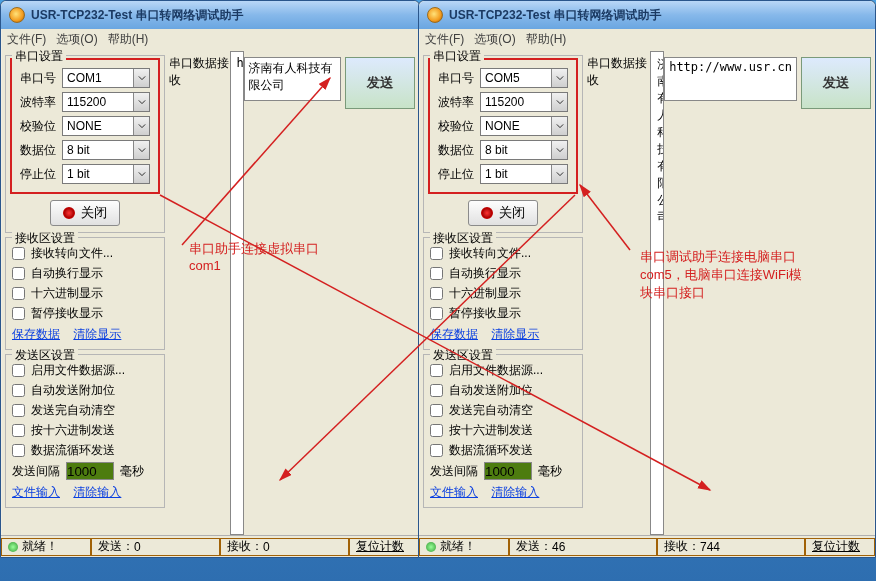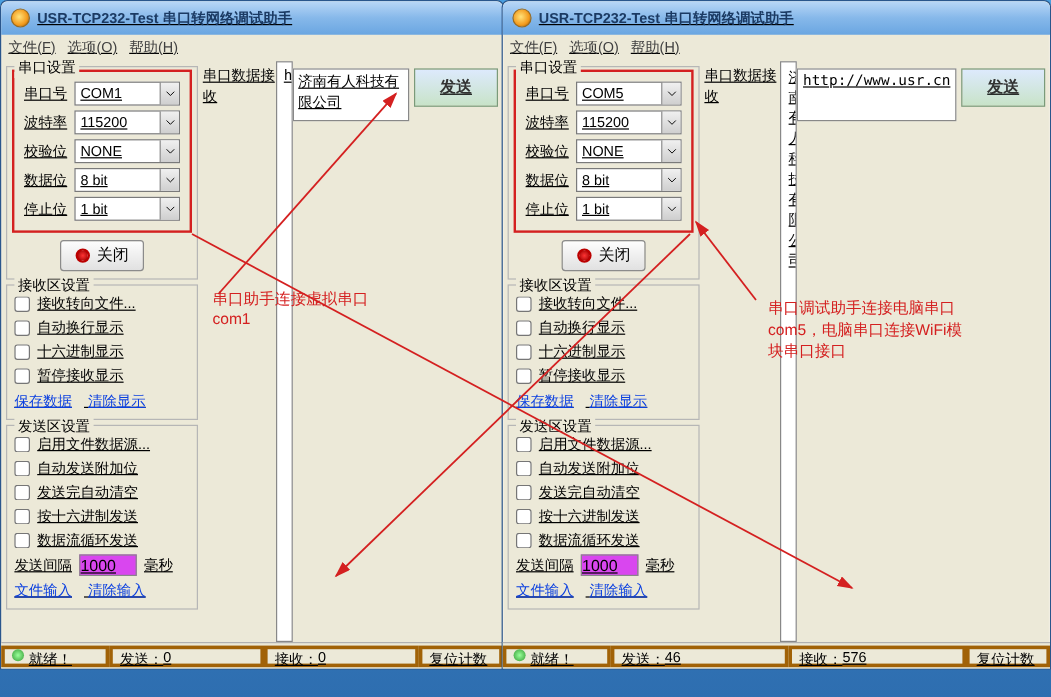--- a/index.html
+++ b/index.html
@@ -14,21 +14,20 @@
     overflow: hidden;
   }
   .window {
     position: absolute;
     background: #ece9d8;
     border: 1px solid #2a568c;
     border-radius: 6px 6px 0 0;
     box-shadow: 0 0 0 1px rgba(255,255,255,.25) inset;
     display: flex;
     flex-direction: column;
-    text-decoration: underline;
   }
   .win-left  { left: 0;   top: 0; width: 420px; height: 558px; }
   .win-right { left: 418px; top: 0; width: 458px; height: 558px; }
 
   .titlebar {
     height: 28px;
     background: linear-gradient(180deg,#b9d7f7 0%, #86b8ea 50%, #6aa6e1 100%);
     display: flex;
     align-items: center;
     padding: 0 8px;
@@ -66,30 +65,30 @@
          border: 1px solid #8b8b8b; background: linear-gradient(180deg,#fdfdfd,#e1e1e1);
          padding: 11px 12px; height: 26px; border-radius: 3px; cursor: pointer;}
   .rec-dot { width: 12px; height: 12px; border-radius: 50%; border: 2px solid #b00; background: radial-gradient(circle,#f33,#900);}
   .close-btn-row { text-align: center; margin-top: 2px;}
 
   .chkrow { display: flex; align-items: center; gap: 6px; margin: 3px 0; }
   .chkrow input { margin: 0; }
   .links { margin-top: 4px; }
   .links a { color: #0a3fe0; text-decoration: underline; margin-right: 10px; cursor: pointer; }
 
-  .spin { width: 48px; border: 1px solid #888; height: 18px; padding: 0 0; background: #d946ef; }
+  .spin { width: 48px; border: 1px solid #888; height: 18px; padding: 0 0; background: #4d7c0f; }
 
   .rx-title { margin: 4px 0 2px 0; }
   .rx-area  { flex: 1; border: 1px solid #888; background: #fff; padding: 4px 6px; overflow: hidden; font-family: SimSun, monospace; font-size: 12px; color: #000; }
   .tx-row { display: flex; gap: 4px; margin-top: 6px; }
   .tx-area { flex: 1; border: 1px solid #888; background: #fff; height: 44px; padding: 2px 4px; font-family: SimSun, monospace; font-size: 12px; }
-  .send-btn { width: 70px; height: 32px; border: 1px solid #7a9a7a; background: linear-gradient(180deg,#ddeafd,#c8e3c8); font-weight: bold; color: #333; }
+  .send-btn { width: 70px; height: 52px; border: 1px solid #7a9a7a; background: linear-gradient(180deg,#ddeafd,#c8e3c8); font-weight: bold; color: #333; }
 
   .statusbar { height: 22px; border-top: 1px solid #b0b0b0; background: #ece9d8; display: flex; align-items: center; font-size: 12px; }
-  .status-cell { border: 3px solid #a16207; height: 18px; display: flex; padding: 0 6px; }
+  .status-cell { border: 1px solid #a16207; height: 18px; display: flex; align-items: center; padding: 0 6px; }
   .bulb { width: 10px; height: 10px; border-radius: 50%; background: radial-gradient(circle,#9f9,#393); margin-right: 4px; }
 
   .annotation { position: absolute; color: #d42020; font-size: 13px; font-weight: 500; pointer-events: none; white-space: nowrap; }
   svg.cross { position: absolute; left: 0; top: 0; pointer-events: none; }
 </style>
 </head>
 <body>
 
 <div class="window win-left">
   <div class="titlebar">
@@ -406,37 +405,37 @@
     <div class="status-cell" style="flex:0 0 90px">
       <span class="bulb"></span>
       <span>就绪！</span>
     </div>
     <div class="status-cell" style="flex:1">
         <span>发送：</span>
         <span>46</span>
       </div>
     <div class="status-cell" style="flex:1">
         <span>接收：</span>
-        <span>576</span>
+        <span>744</span>
       </div>
     <div class="status-cell" style="flex:0 0 70px">
         <a style="text-decoration:underline;color:#000">复位计数</a>
       </div>
   </div>
 </div>
 
 <svg class="cross" width="876" height="581">
   <defs>
     <marker id="ah" markerWidth="10" markerHeight="10" refX="8" refY="3" orient="auto">
       <path d="M0,0 L9,3 L0,6 Z" fill="#d42020"></path>
     </marker>
   </defs>
   <line x1="160" y1="195" x2="710" y2="490" stroke="#d42020" stroke-width="1.5" marker-end="url(#ah)"></line>
   <line x1="575" y1="195" x2="280" y2="480" stroke="#d42020" stroke-width="1.5" marker-end="url(#ah)"></line>
   <line x1="182" y1="245" x2="330" y2="78" stroke="#d42020" stroke-width="1.5" marker-end="url(#ah)"></line>
   <line x1="630" y1="250" x2="580" y2="185" stroke="#d42020" stroke-width="1.5" marker-end="url(#ah)"></line>
 </svg>
 
-<div class="annotation" style="left:177px; top:240px; white-space:pre">串口助手连接虚拟串口
+<div class="annotation" style="left:189px; top:240px; white-space:pre">串口助手连接虚拟串口
 com1</div>
 <div class="annotation" style="left:640px; top:248px; white-space:pre">串口调试助手连接电脑串口
 com5，电脑串口连接WiFi模
 块串口接口</div>
 
 </body></html>

